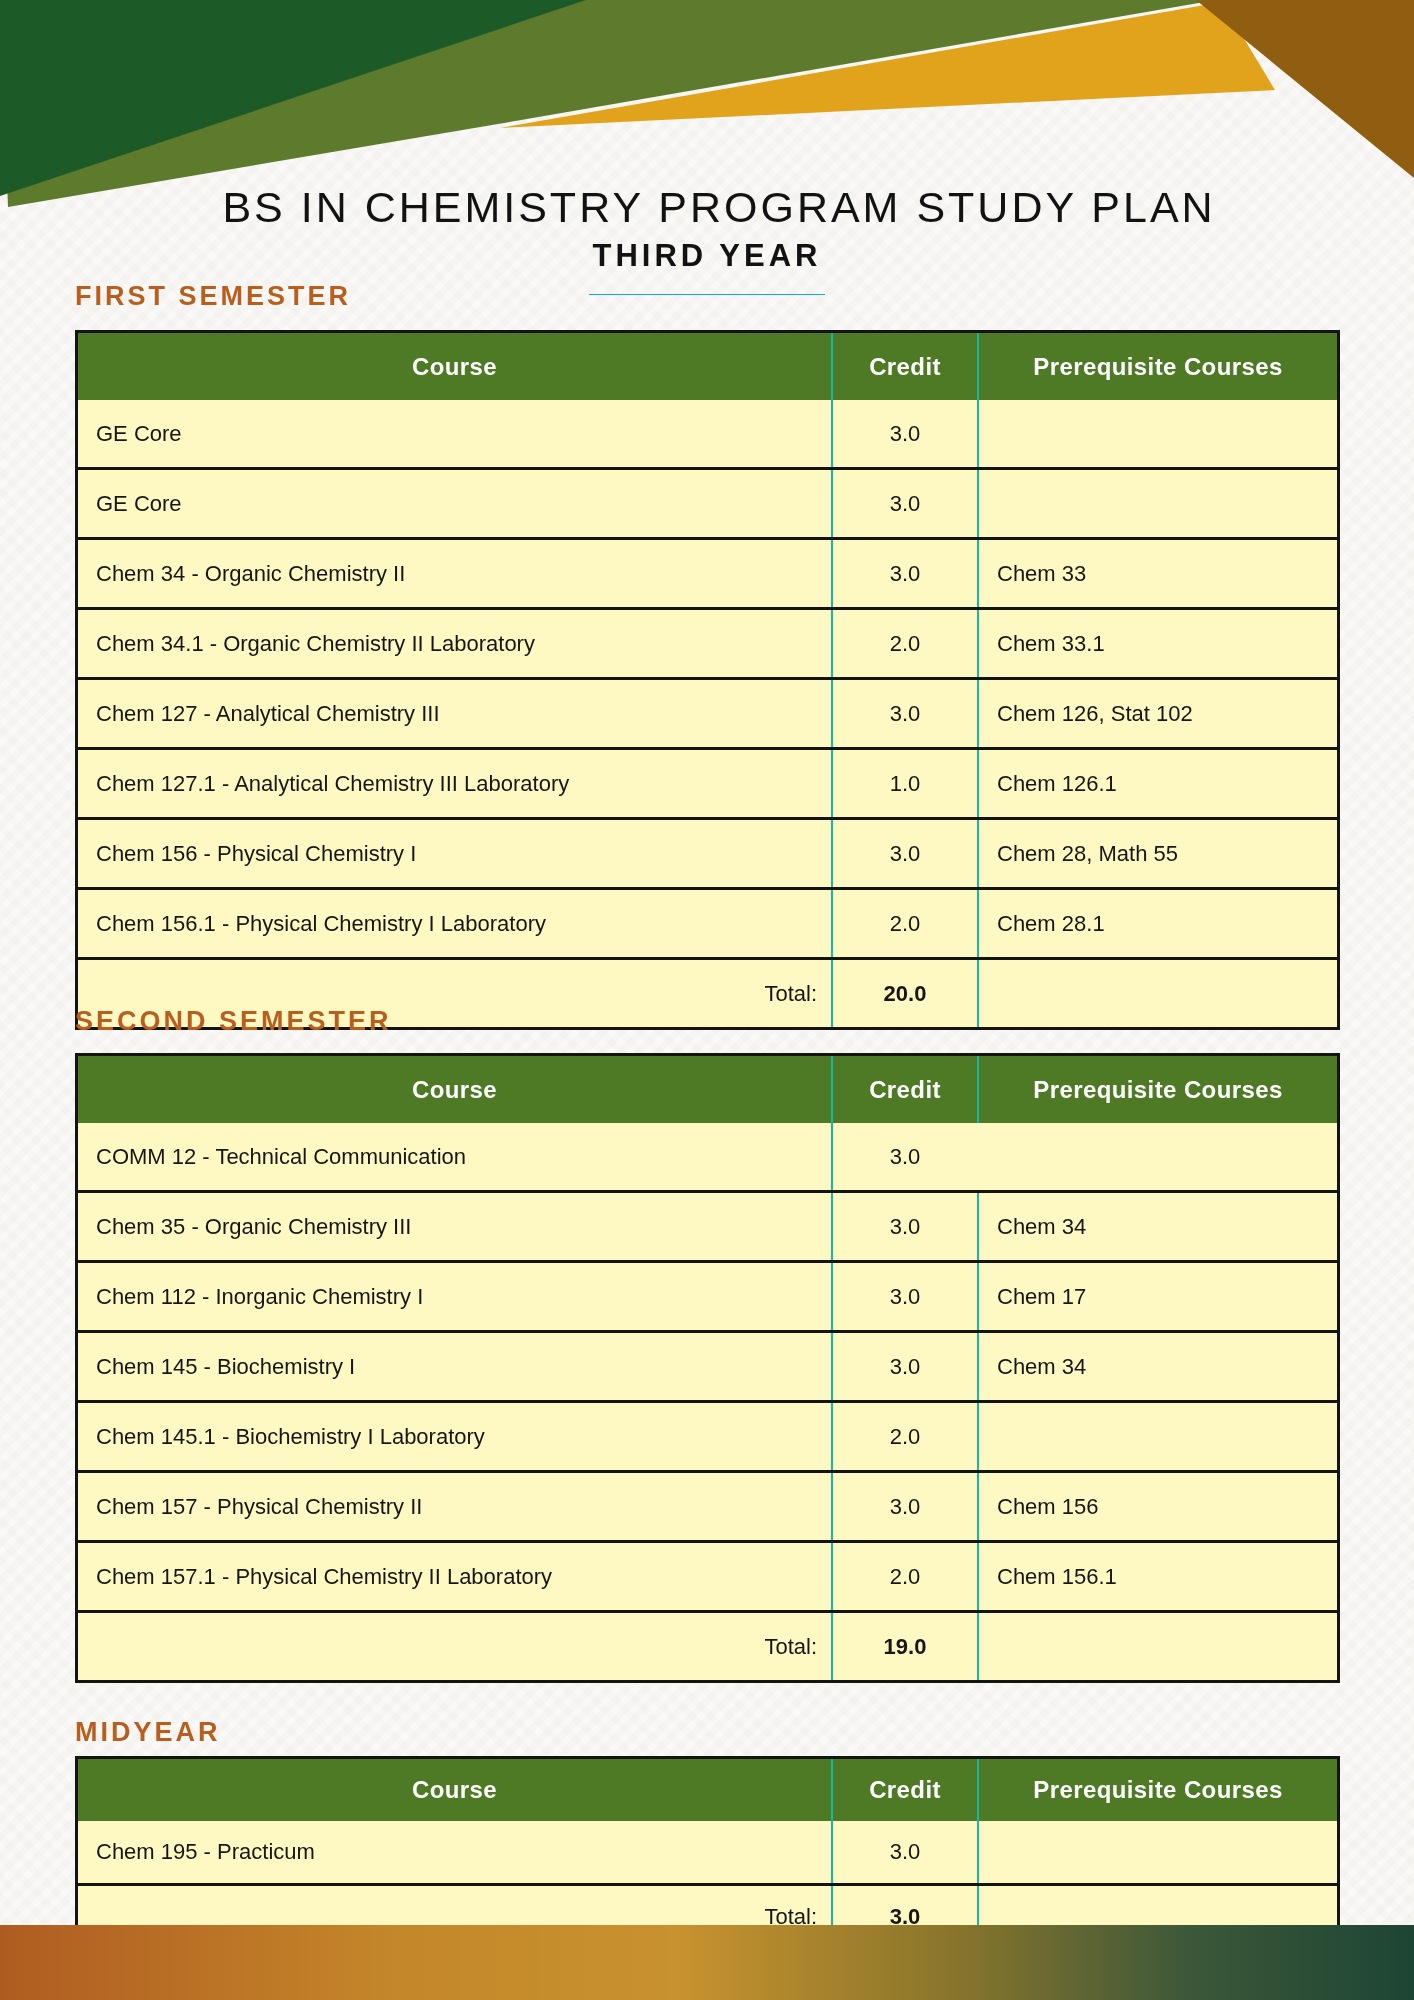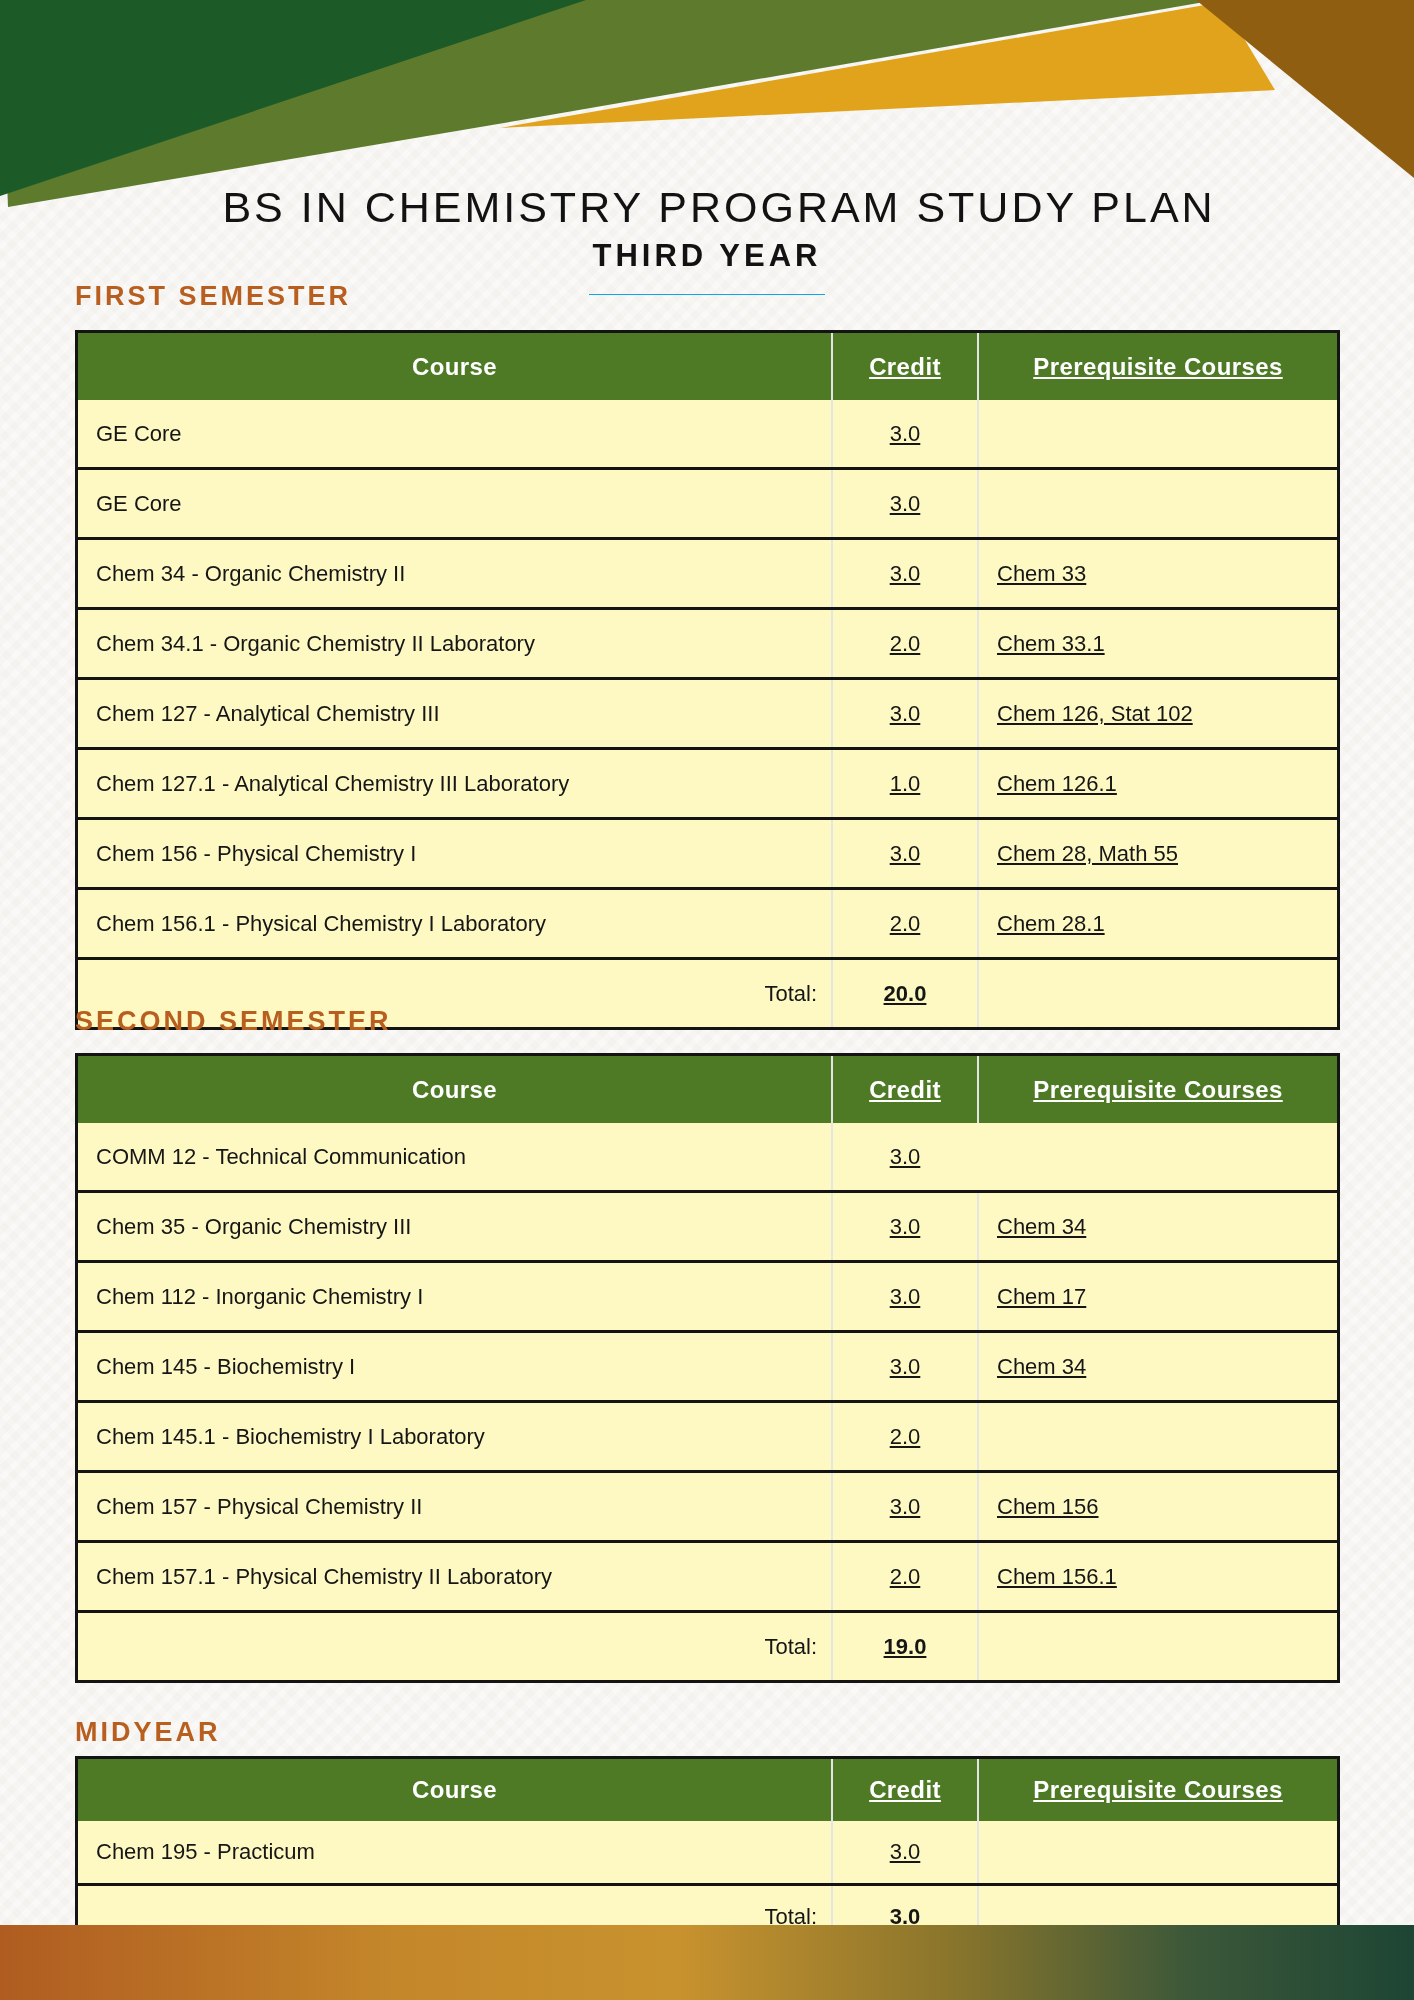--- a/index.html
+++ b/index.html
@@ -41,21 +41,21 @@
   }
   .sec-1 .tbl{margin-top:18px;}
   .sec-2 .tbl{margin-top:16px;}
   .sec-3 .tbl{margin-top:8px;}
 
   .tbl{border:3px solid #141414;background:#fef9c3;box-sizing:border-box;}
   .tr{display:grid;grid-template-columns:753px 146px 1fr;height:67px;border-top:3px solid #141414;}
   .tr:first-child{border-top:none;}
   .compact .tr{height:62px;}
   .td{display:flex;align-items:center;padding:0 18px;font-size:22px;box-sizing:border-box;overflow:hidden;white-space:nowrap;}
-  .td + .td{border-left:2px solid #e5e5e5;text-decoration:underline;}
+  .td + .td{border-left:2px solid #14b8a6;}
   .td.credit{justify-content:center;padding:0 4px;}
   .tr.head{background:var(--header-green,#4e7a25);}
   .tr.head .td{color:#ffffff;font-weight:bold;justify-content:center;font-size:24px;letter-spacing:0.4px;}
   .tr.total .td.course{justify-content:flex-end;padding-right:14px;}
   .tr.total .td.credit{font-weight:bold;}
 
   .footer-bar{
     position:absolute;left:0;bottom:0;width:1414px;height:75px;
     background:linear-gradient(90deg,#b05c21 0%,#c4872a 28%,#c8922e 48%,#87742c 68%,#3c5839 84%,#1d4534 100%);
   }

